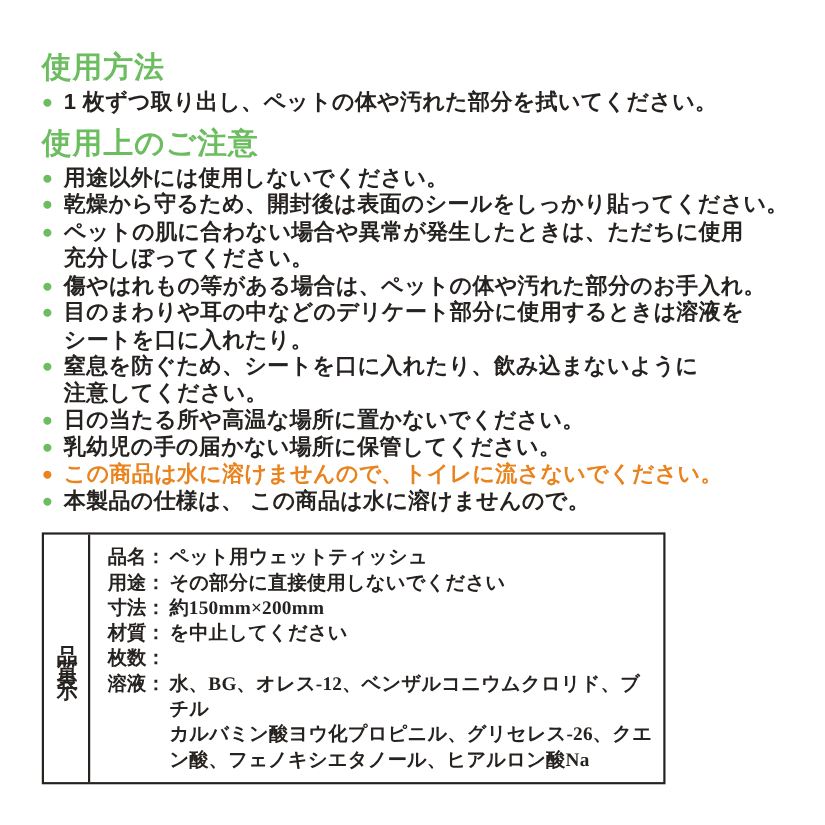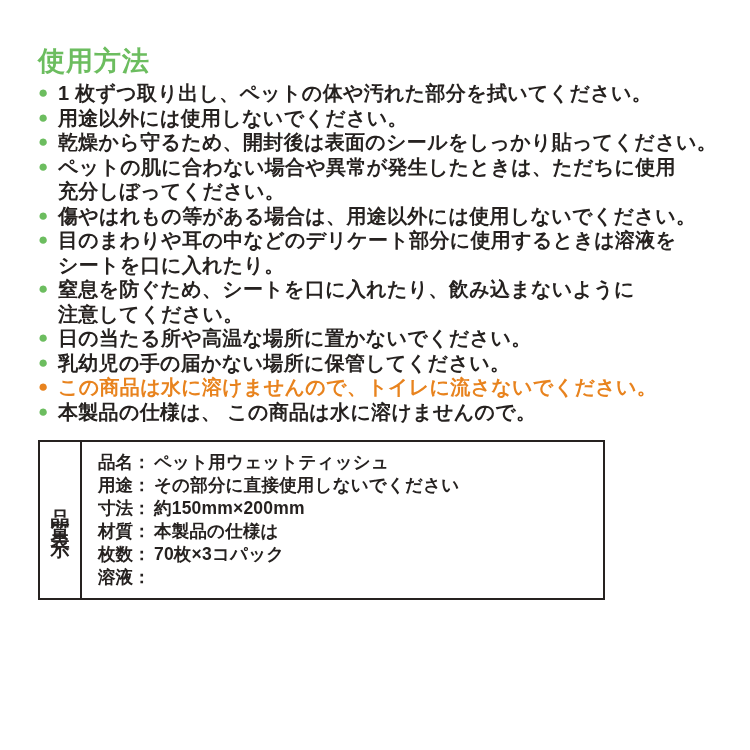--- a/index.html
+++ b/index.html
@@ -76,20 +76,21 @@
     text-orientation: upright;
     font-size: 19px;
     font-weight: 700;
     letter-spacing: 0.55em;
     color: var(--text);
     padding-bottom: 0.55em;
   }
   .qcontent {
     flex: 1;
     padding: 9px 6px 9px 16px;
+    font-family: Liberation Serif, serif;
   }
   .qrow {
     display: flex;
     font-size: 17.5px;
     line-height: 23px;
     font-weight: 700;
     color: var(--text);
   }
   .qlabel {
     flex: 0 0 56px;
@@ -108,38 +109,39 @@
 
   <div class="heading">使用方法</div>
 
   <div class="note-list">
     <div class="item">
       <span class="bullet">●</span>
       <span class="itext">1 枚ずつ取り出し、ペットの体や汚れた部分を拭いてください。</span>
     </div>
   </div>
 
+  <div class="heading heading2">使用上のご注意</div>
 
   <div class="note-list">
     <div class="item">
       <span class="bullet">●</span>
       <span class="itext">用途以外には使用しないでください。</span>
     </div>
     <div class="item">
       <span class="bullet">●</span>
       <span class="itext">乾燥から守るため、開封後は表面のシールをしっかり貼ってください。</span>
     </div>
     <div class="item">
       <span class="bullet">●</span>
       <span class="itext">ペットの肌に合わない場合や異常が発生したときは、ただちに使用
 充分しぼってください。</span>
     </div>
     <div class="item">
       <span class="bullet">●</span>
-      <span class="itext">傷やはれもの等がある場合は、用途以外には使用しないでください。</span>
+      <span class="itext">傷やはれもの等がある場合は、ペットの体や汚れた部分のお手入れ。</span>
     </div>
     <div class="item">
       <span class="bullet">●</span>
       <span class="itext">目のまわりや耳の中などのデリケート部分に使用するときは溶液を
 シートを口に入れたり。</span>
     </div>
     <div class="item">
       <span class="bullet">●</span>
       <span class="itext">窒息を防ぐため、シートを口に入れたり、飲み込まないように
 注意してください。</span>
@@ -174,25 +176,27 @@
       <div class="qrow">
         <span class="qlabel"><span>用途</span><span>：</span></span>
         <span class="qvalue">その部分に直接使用しないでください</span>
       </div>
       <div class="qrow">
         <span class="qlabel"><span>寸法</span><span>：</span></span>
         <span class="qvalue">約150mm×200mm</span>
       </div>
       <div class="qrow">
         <span class="qlabel"><span>材質</span><span>：</span></span>
-        <span class="qvalue">本製品の仕様は</span>
+        <span class="qvalue">を中止してください</span>
       </div>
       <div class="qrow">
         <span class="qlabel"><span>枚数</span><span>：</span></span>
-        <span class="qvalue">70枚×3コパック</span>
       </div>
       <div class="qrow">
         <span class="qlabel"><span>溶液</span><span>：</span></span>
+        <span class="qvalue">水、BG、オレス-12、ベンザルコニウムクロリド、ブチル
+カルバミン酸ヨウ化プロピニル、グリセレス-26、クエ
+ン酸、フェノキシエタノール、ヒアルロン酸Na</span>
       </div>
     </div>
   </div>
 
 </div>
 
 </body></html>

